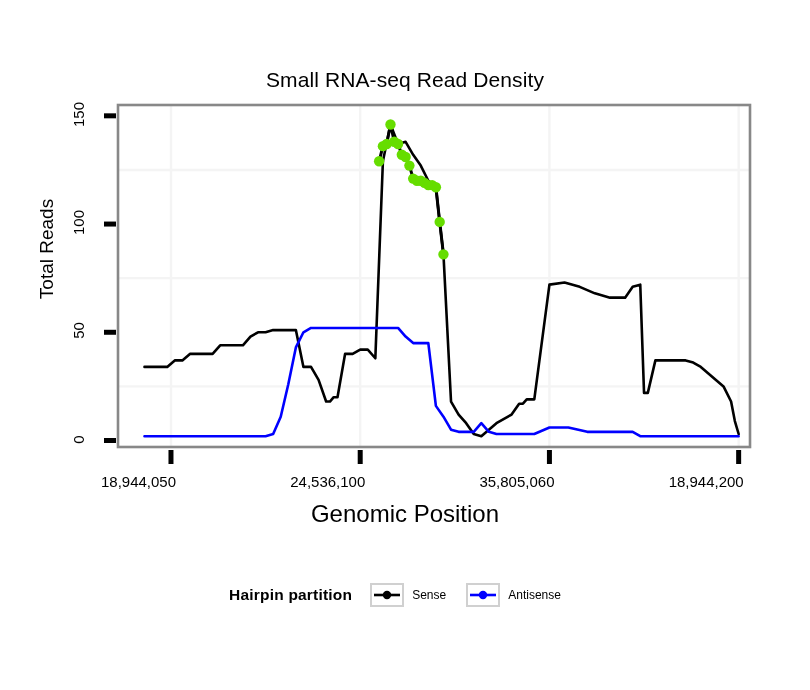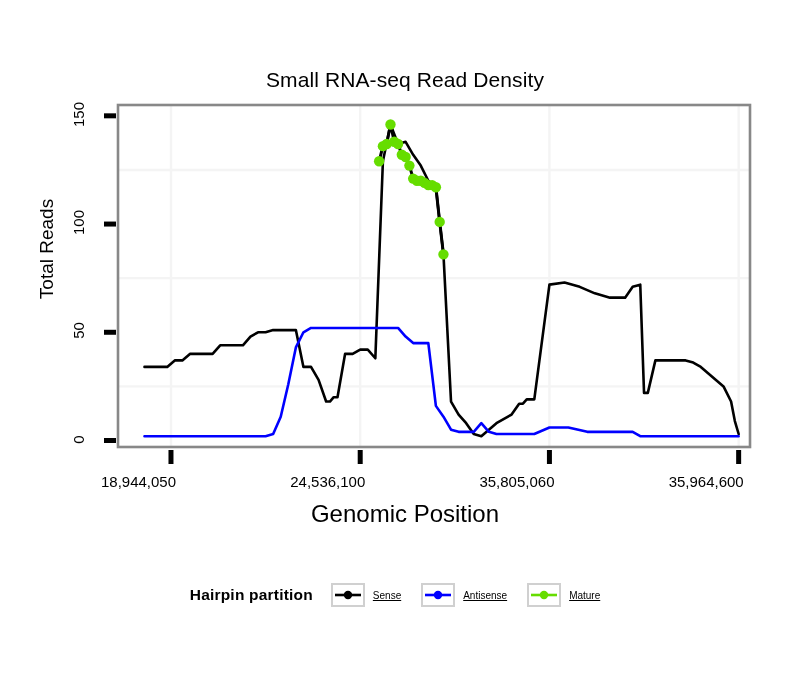--- a/index.html
+++ b/index.html
@@ -95,23 +95,22 @@
     height: 24px;
     border: 2px solid #d0d0d0;
     background: #ffffff;
     display: flex;
     align-items: center;
     justify-content: center;
     box-sizing: border-box;
     margin-right: 8px;
   }
   .legend-label {
-    font-size: 10px;
+    font-size: 12px;
     margin-right: 16px;
-    text-decoration: underline;
   }
 </style>
 </head>
 <body>
 
 <div id="figure">
 
   <div class="chart-title">Small RNA-seq Read Density</div>
 
   <div class="y-axis-title">Total Reads</div>
@@ -165,21 +164,21 @@
   <div id="ytick-labels">
       <div class="tick-label-y" style="left: 58px; top: 430.506px;">0</div>
       <div class="tick-label-y" style="left: 58px; top: 322.278px;">50</div>
       <div class="tick-label-y" style="left: 58px; top: 214.051px;">100</div>
       <div class="tick-label-y" style="left: 58px; top: 105.823px;">150</div>
     </div>
   <div id="xtick-labels">
       <div class="tick-label-x" style="left: 100.982px;">18,944,050</div>
       <div class="tick-label-x" style="left: 290.204px;">24,536,100</div>
       <div class="tick-label-x" style="left: 479.425px;">35,805,060</div>
-      <div class="tick-label-x" style="left: 668.647px;">35,964,600</div>
+      <div class="tick-label-x" style="left: 668.647px;">18,944,200</div>
     </div>
 
   <div class="legend">
     <span class="legend-title">Hairpin partition</span>
     <span id="legend-entries" style="display:flex;align-items:center;">
         <span class="legend-entry">
           <span class="legend-key">
             <svg width="30" height="20">
               <line x1="2" y1="10" x2="28" y2="10" stroke="#000000" stroke-width="2.6"></line>
               <circle cx="15" cy="10" r="4.2" fill="#000000"></circle>
@@ -189,25 +188,16 @@
         </span>
         <span class="legend-entry">
           <span class="legend-key">
             <svg width="30" height="20">
               <line x1="2" y1="10" x2="28" y2="10" stroke="#0000ff" stroke-width="2.6"></line>
               <circle cx="15" cy="10" r="4.2" fill="#0000ff"></circle>
             </svg>
           </span>
           <span class="legend-label">Antisense</span>
         </span>
-        <span class="legend-entry">
-          <span class="legend-key">
-            <svg width="30" height="20">
-              <line x1="2" y1="10" x2="28" y2="10" stroke="#66dd00" stroke-width="2.6"></line>
-              <circle cx="15" cy="10" r="4.2" fill="#66dd00"></circle>
-            </svg>
-          </span>
-          <span class="legend-label">Mature</span>
-        </span>
       </span>
   </div>
 
 </div>
 
 </body></html>

